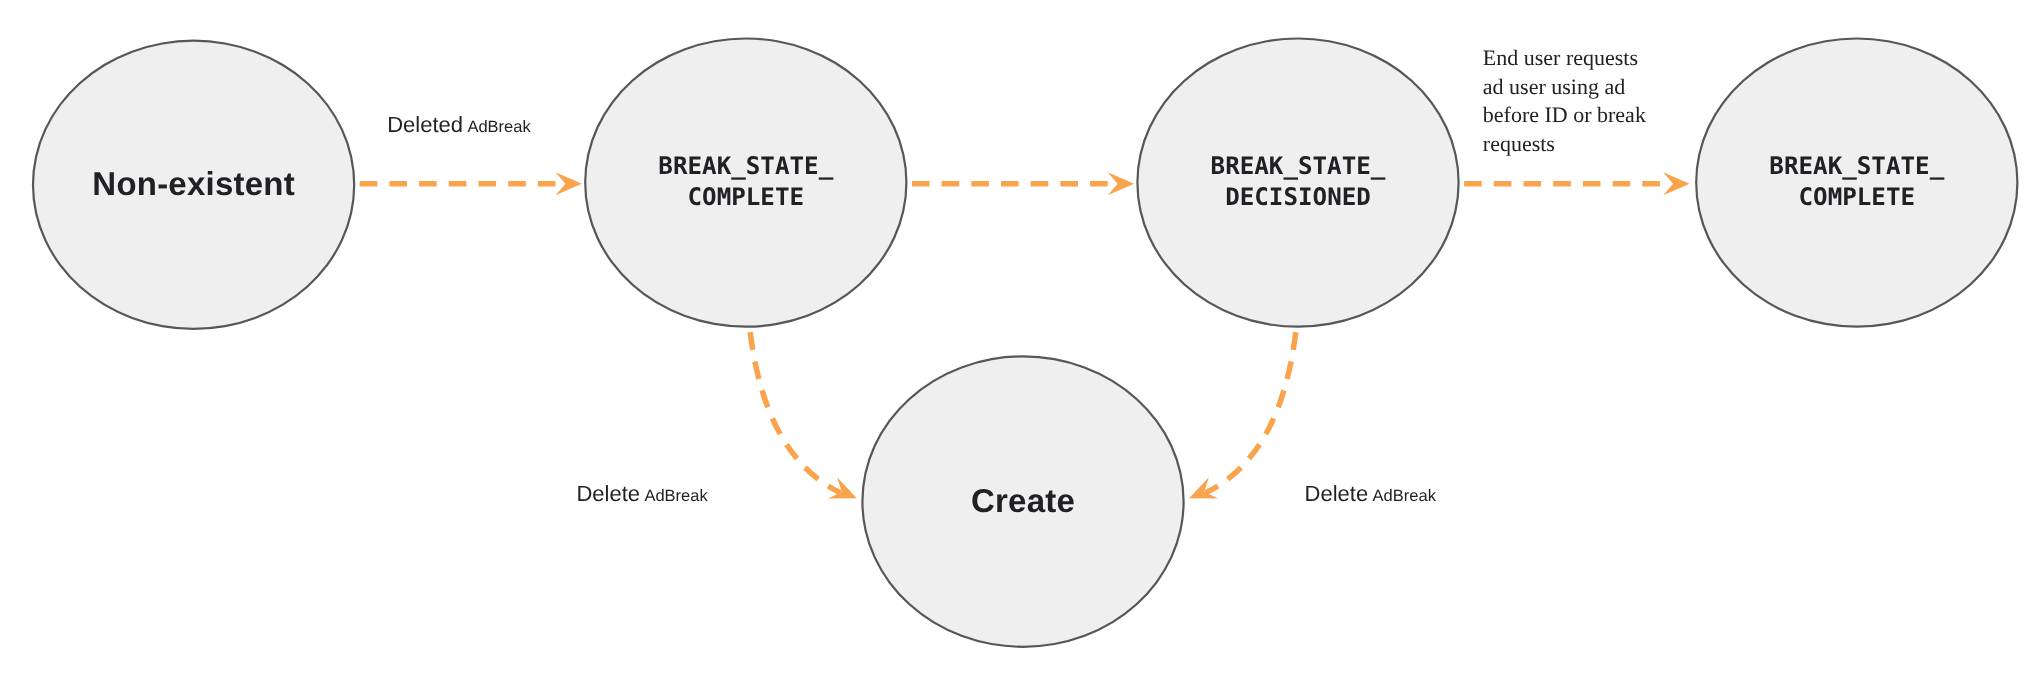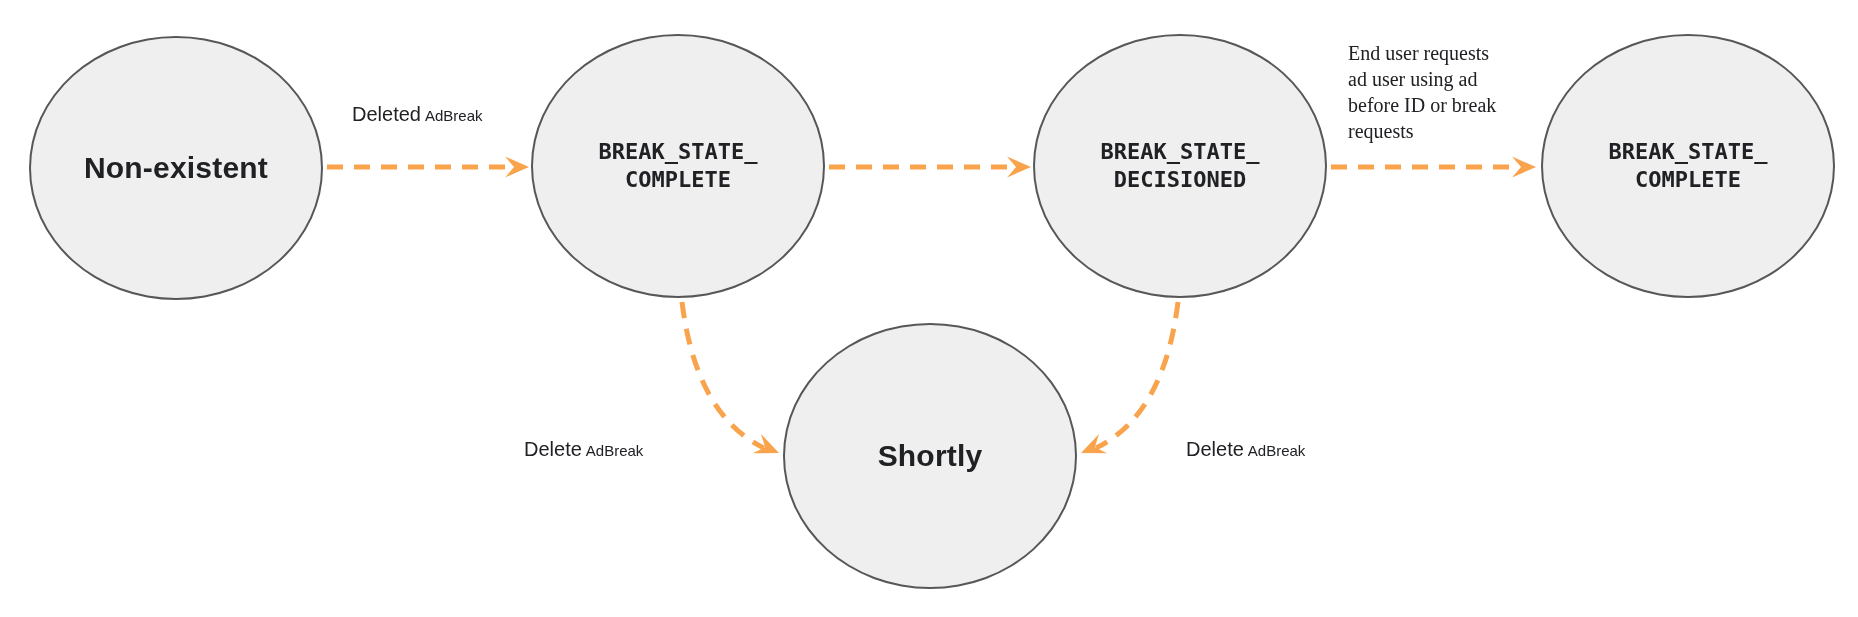--- a/index.html
+++ b/index.html
@@ -108,21 +108,21 @@
   </div>
 
   <div class="node" style="left:1541px; top:34px; width:294px; height:264px;">
     <div class="state-code">
       <span>BREAK_STATE_</span>
       <span>COMPLETE</span>
     </div>
   </div>
 
   <div class="node" style="left:783px; top:323px; width:294px; height:266px;">
-    <div class="state-label">Shortly</div>
+    <div class="state-label">Create</div>
   </div>
 
   <div class="edge-label" style="left:352px; top:101px;">
     <span>Deleted</span><span class="code">AdBreak</span>
   </div>
 
 
   <div class="edge-label" style="left:1348px; top:40px;font-family:Liberation Serif, serif;">
     <span class="line">End user requests</span>
     <span class="line">ad user using ad</span>

